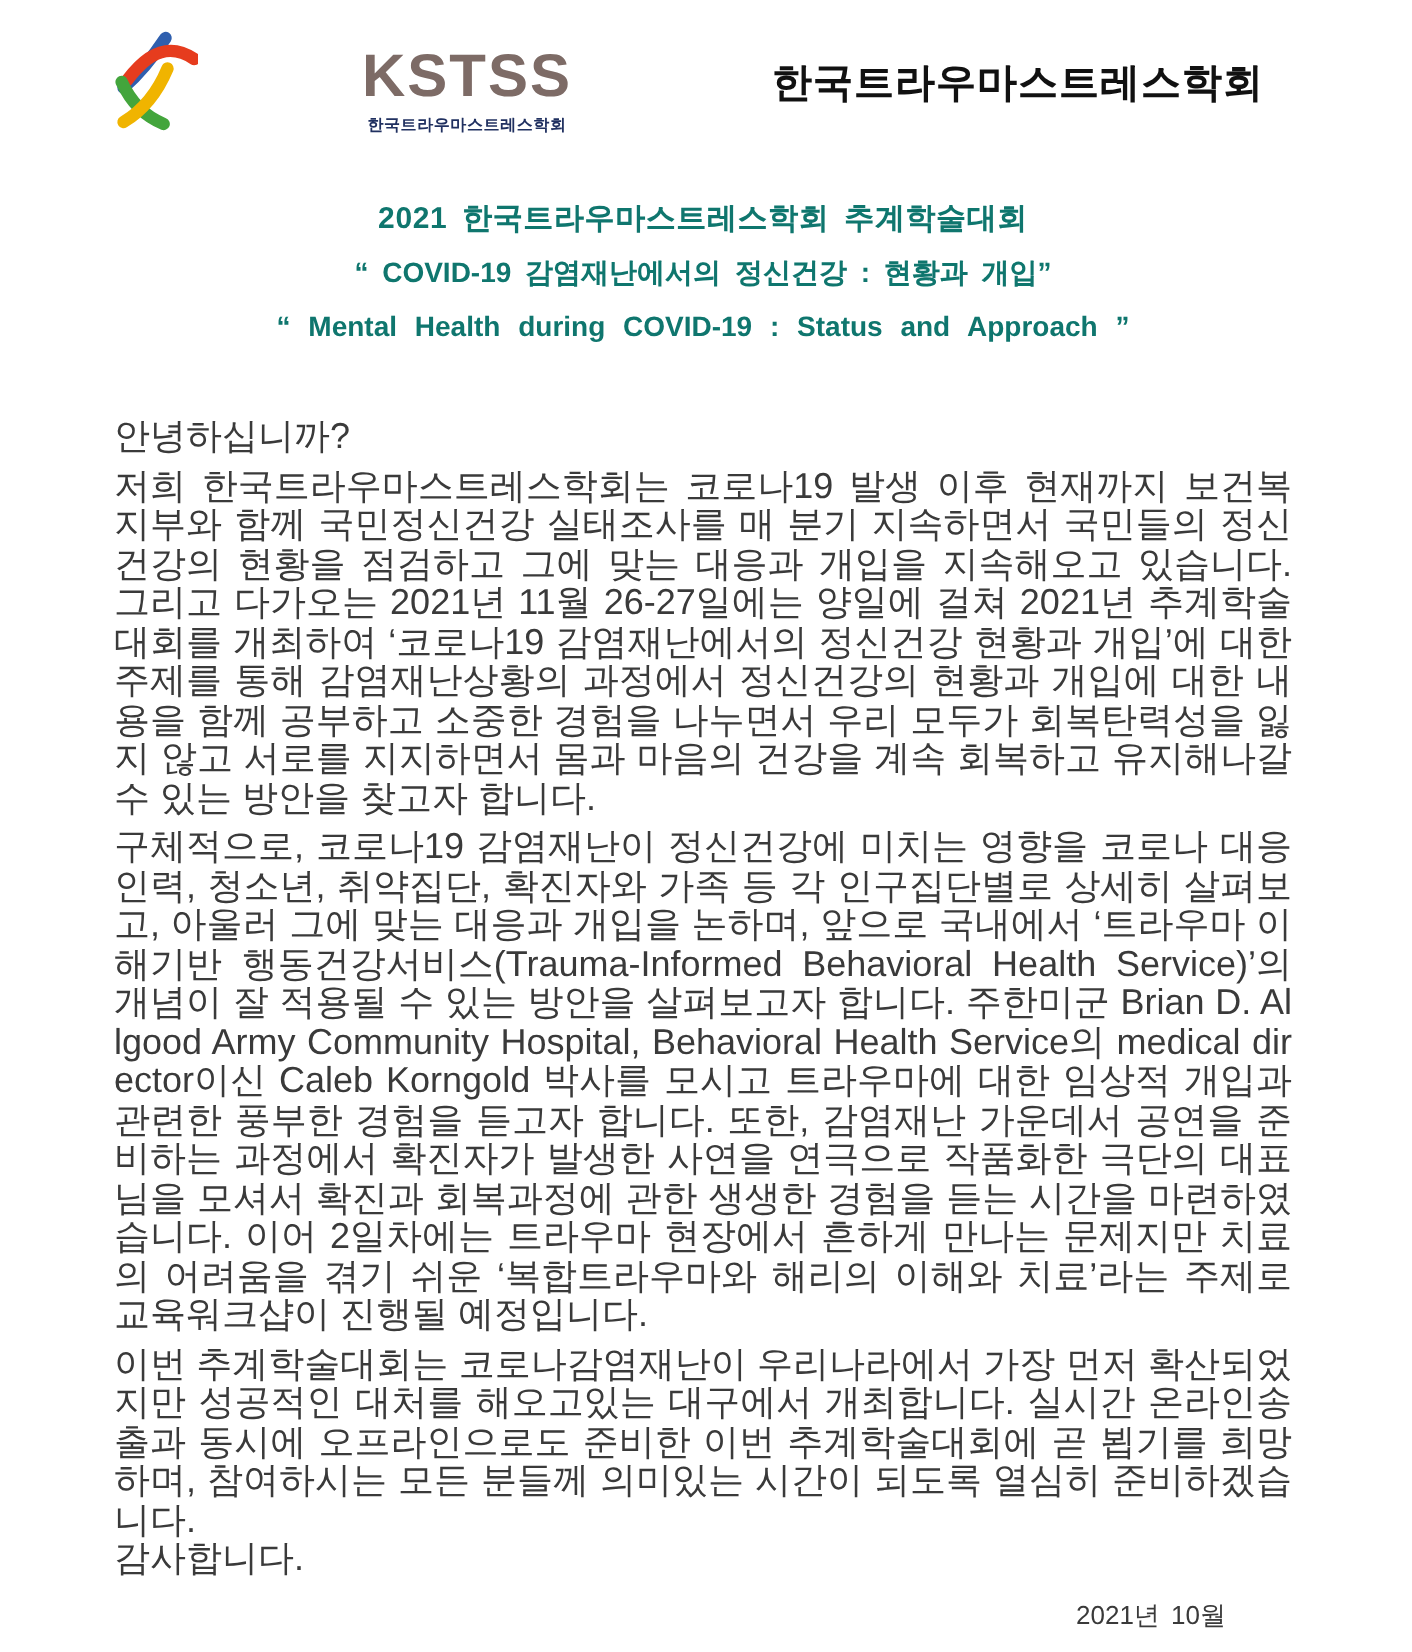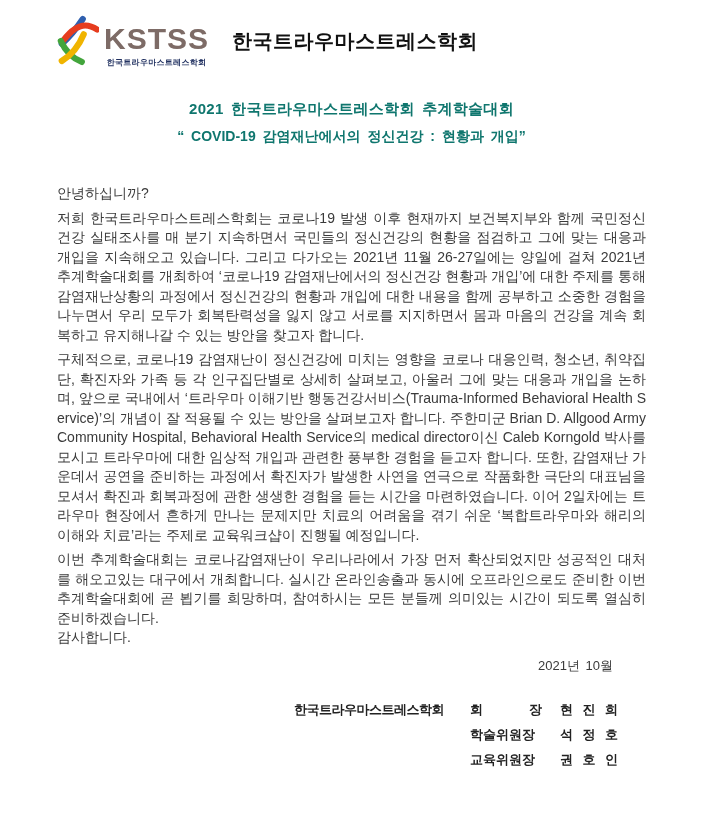--- a/index.html
+++ b/index.html
@@ -10,23 +10,23 @@
     overflow: hidden;
     font-family: "Liberation Sans", "DejaVu Sans", sans-serif;
     color: #3a3a3a;
     margin: 0 auto;
   }
   .page { width: 706px; height: 826px; padding: 14px 60px 0 57px; }
 
   
   .header {
     display: flex;
-    justify-content: flex-start;
+    justify-content: space-between;
     align-items: flex-end;
-    gap: 11px;
+    gap: 24px;
     margin-right: 14px;
   }
   .logo-icon { width: 42px; height: 52px; flex: 0 0 auto; margin-bottom: 2px; }
   .logo-stack { display: flex; flex-direction: column; align-items: center; margin-left: -6px; }
   .logo-acronym {
     font-size: 30px;
     font-weight: bold;
     letter-spacing: 1px;
     color: #7d6b66;
     line-height: 1;
@@ -50,21 +50,21 @@
 
   
   .title-block { text-align: center; margin-top: 32px; color: #0f766e; }
   .title-line1 { font-size: 15px; font-weight: bold; letter-spacing: 0.3px; word-spacing: 3px; }
   .title-line2 { font-size: 14px; font-weight: bold; margin-top: 9px; word-spacing: 3px; }
   .title-line3 { font-size: 14px; font-weight: bold; margin-top: 9px; word-spacing: 5px; }
 
   
   .body-text { margin-top: 38px; }
   .para {
-    font-size: 14px;
+    font-size: 18px;
     line-height: 19.5px;
     text-align: justify;
     text-justify: inter-word;
     word-break: break-all;
     color: #3a3a3a;
   }
   .greeting { text-align: left; }
   .para + .para.block { margin-top: 5px; }
   .para.block { margin-top: 5px; }
   .para.first { margin-top: 0; }
@@ -120,20 +120,21 @@
     <div class="logo-stack">
       <div class="logo-acronym">KSTSS</div>
       <div class="logo-subtext">한국트라우마스트레스학회</div>
     </div>
     <div class="org-big">한국트라우마스트레스학회</div>
   </div>
 
   <div class="title-block">
     <div class="title-line1">2021 한국트라우마스트레스학회 추계학술대회</div>
     <div class="title-line2">“ COVID-19 감염재난에서의 정신건강 : 현황과 개입”</div>
+    <div class="title-line3">“ Mental Health during COVID-19 : Status and Approach ”</div>
   </div>
 
   <div class="body-text">
     <p class="para greeting">안녕하십니까?</p>
     <p class="para block">저희 한국트라우마스트레스학회는 코로나19 발생 이후 현재까지 보건복지부와 함께 국민정신건강 실태조사를 매 분기 지속하면서 국민들의 정신건강의 현황을 점검하고 그에 맞는 대응과 개입을 지속해오고 있습니다. 그리고 다가오는 2021년 11월 26-27일에는 양일에 걸쳐 2021년 추계학술대회를 개최하여 ‘코로나19 감염재난에서의 정신건강 현황과 개입’에 대한 주제를 통해 감염재난상황의 과정에서 정신건강의 현황과 개입에 대한 내용을 함께 공부하고 소중한 경험을 나누면서 우리 모두가 회복탄력성을 잃지 않고 서로를 지지하면서 몸과 마음의 건강을 계속 회복하고 유지해나갈 수 있는 방안을 찾고자 합니다.</p>
     <p class="para block">구체적으로, 코로나19 감염재난이 정신건강에 미치는 영향을 코로나 대응인력, 청소년, 취약집단, 확진자와 가족 등 각 인구집단별로 상세히 살펴보고, 아울러 그에 맞는 대응과 개입을 논하며, 앞으로 국내에서 ‘트라우마 이해기반 행동건강서비스(Trauma-Informed Behavioral Health Service)’의 개념이 잘 적용될 수 있는 방안을 살펴보고자 합니다. 주한미군 Brian D. Allgood Army Community Hospital, Behavioral Health Service의 medical director이신 Caleb Korngold 박사를 모시고 트라우마에 대한 임상적 개입과 관련한 풍부한 경험을 듣고자 합니다. 또한, 감염재난 가운데서 공연을 준비하는 과정에서 확진자가 발생한 사연을 연극으로 작품화한 극단의 대표님을 모셔서 확진과 회복과정에 관한 생생한 경험을 듣는 시간을 마련하였습니다. 이어 2일차에는 트라우마 현장에서 흔하게 만나는 문제지만 치료의 어려움을 겪기 쉬운 ‘복합트라우마와 해리의 이해와 치료’라는 주제로 교육워크샵이 진행될 예정입니다.</p>
     <p class="para block">이번 추계학술대회는 코로나감염재난이 우리나라에서 가장 먼저 확산되었지만 성공적인 대처를 해오고있는 대구에서 개최합니다. 실시간 온라인송출과 동시에 오프라인으로도 준비한 이번 추계학술대회에 곧 뵙기를 희망하며, 참여하시는 모든 분들께 의미있는 시간이 되도록 열심히 준비하겠습니다.</p>
     <p class="para closing">감사합니다.</p>
     <div class="date-line">2021년 10월</div>
   </div>

